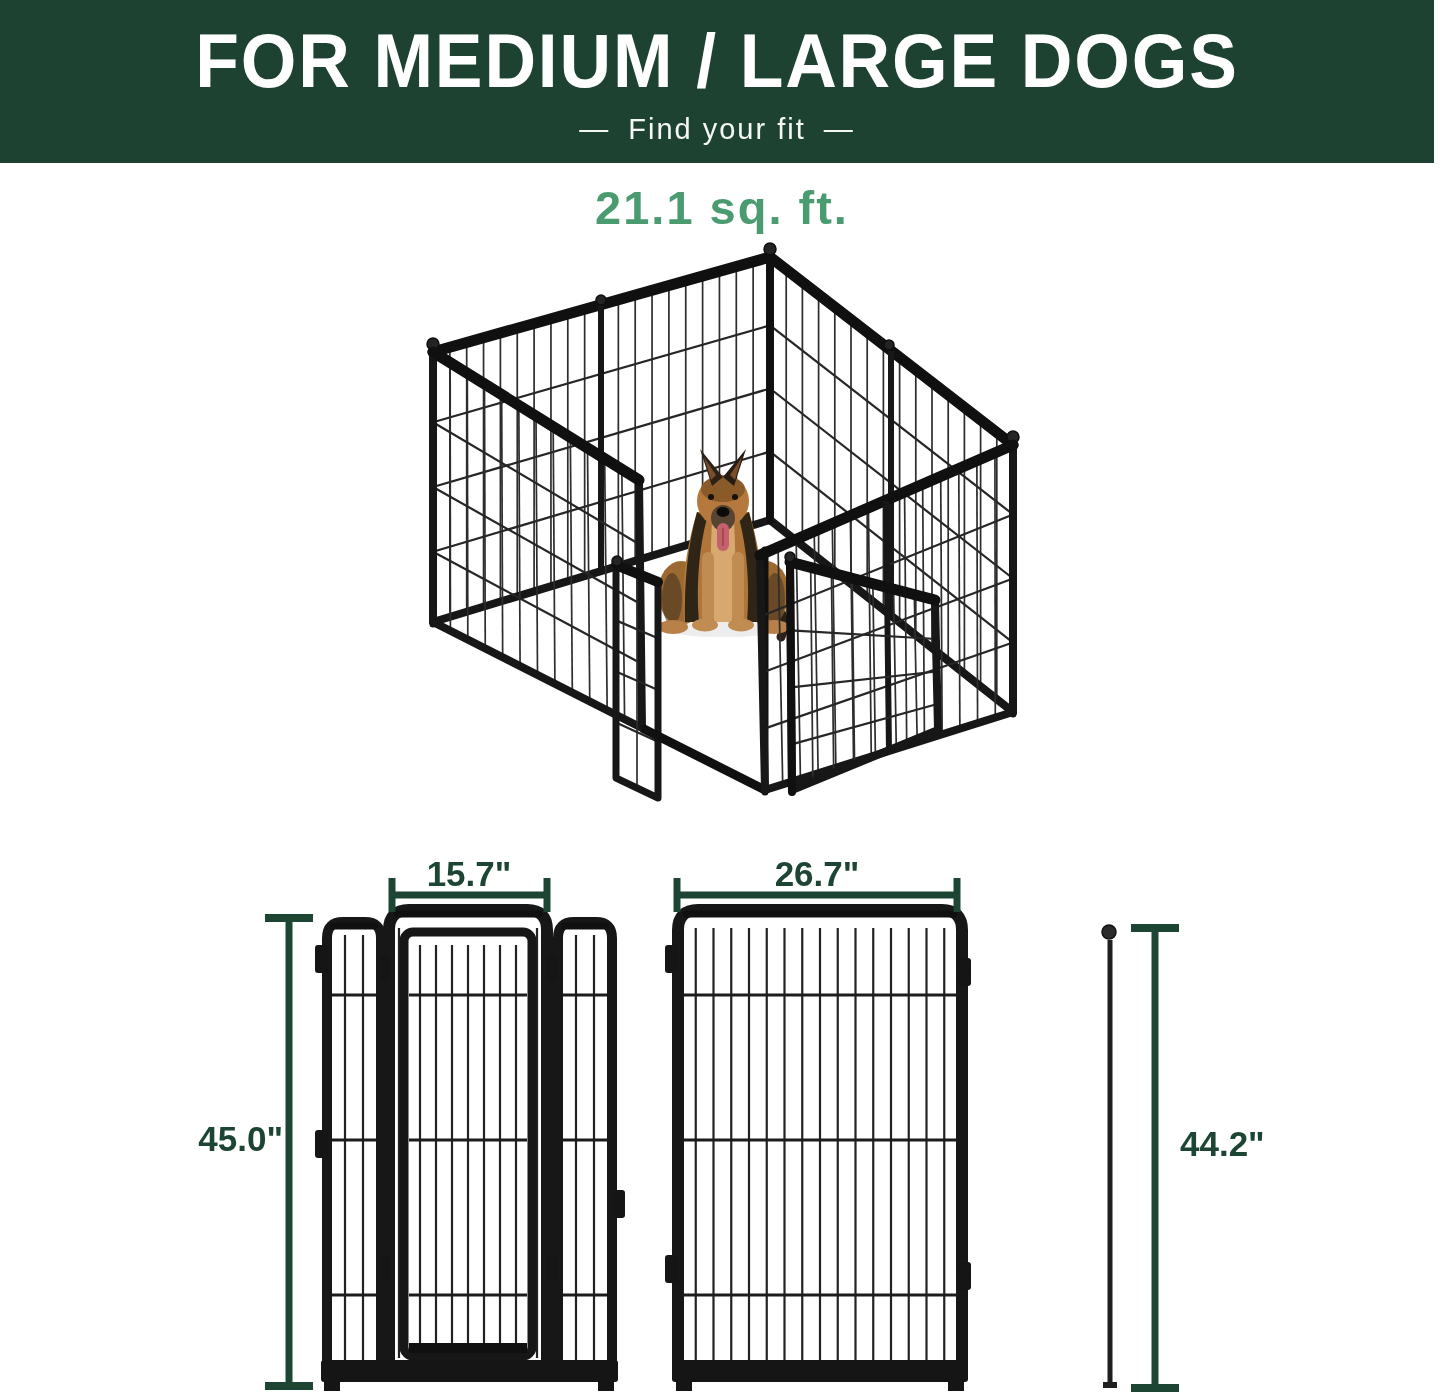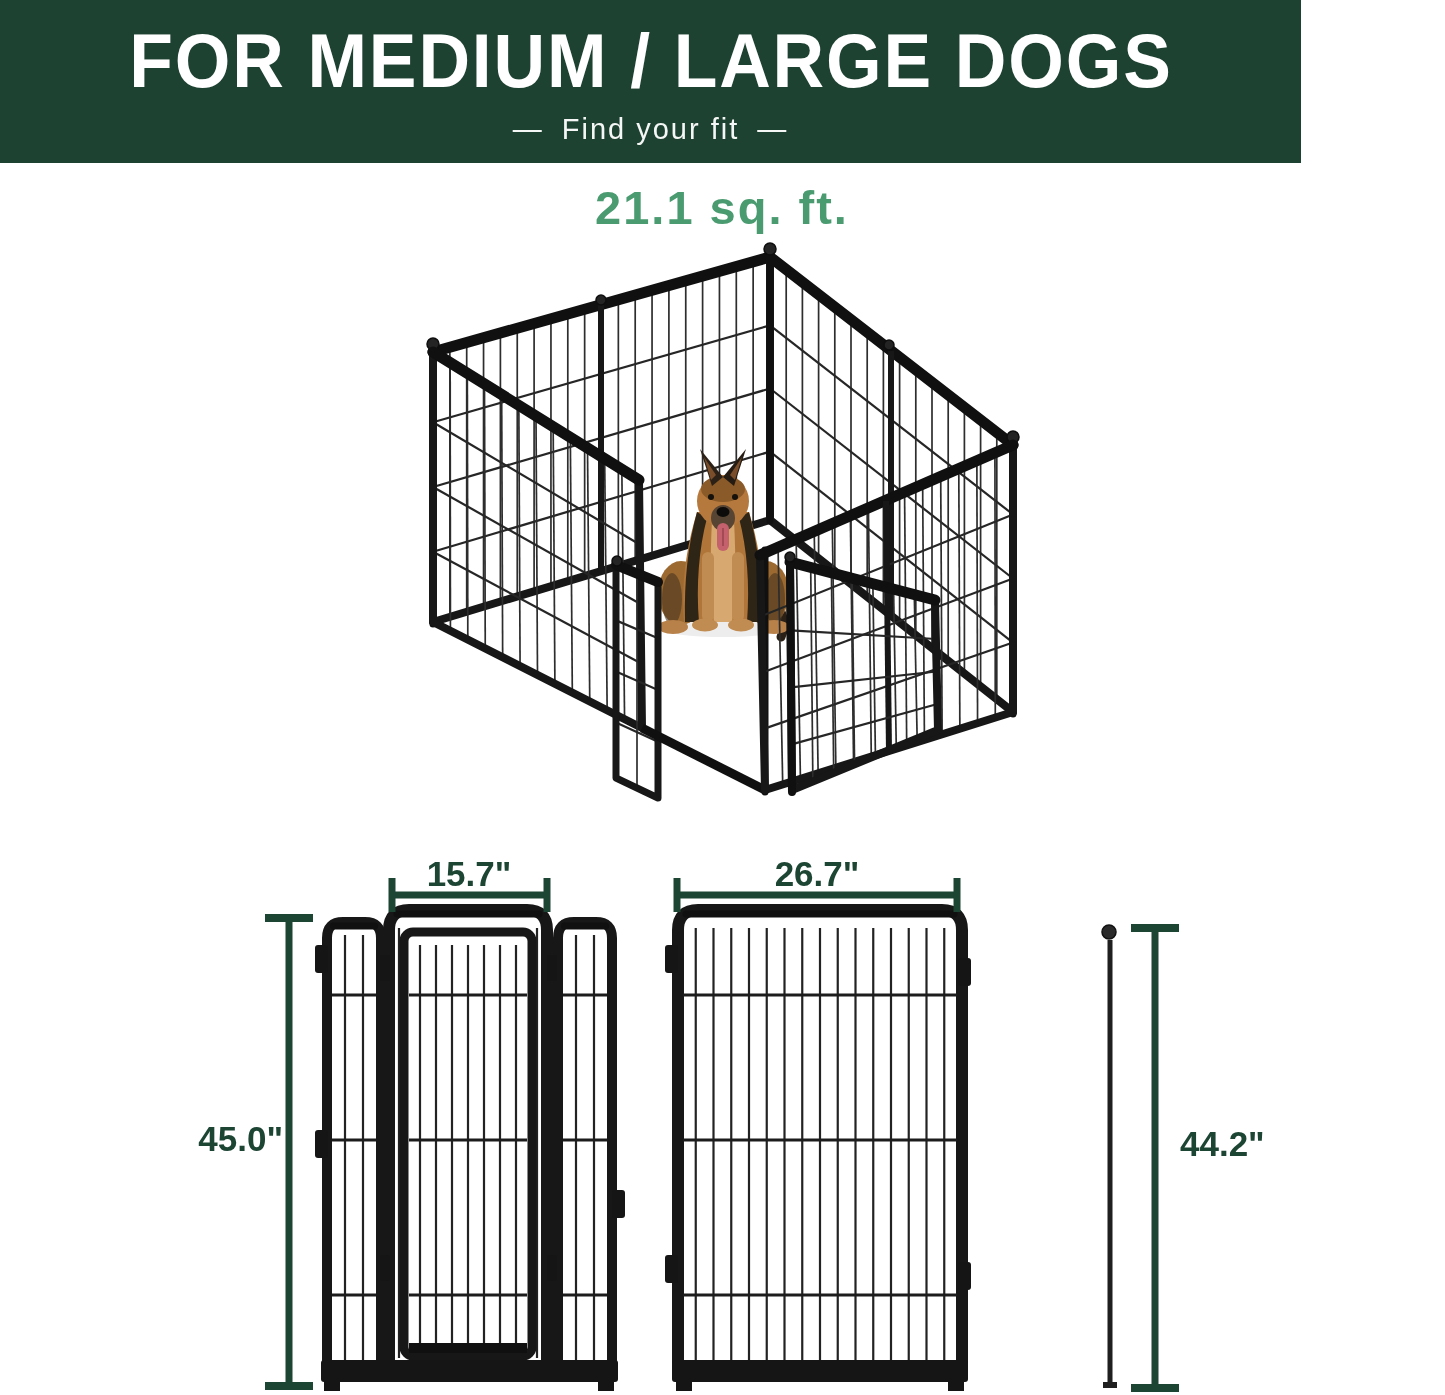--- a/index.html
+++ b/index.html
@@ -1,18 +1,18 @@
 <!DOCTYPE html>
 <html><head>
 <meta charset="utf-8">
 <style>
   html,body{margin:0;padding:0;background:#ffffff;}
   .page{position:relative;width:1445px;height:1395px;background:#ffffff;overflow:hidden;
         font-family:"Liberation Sans",sans-serif;}
-  .banner{position:absolute;top:0;left:0;width:1301px;height:163px;background:#1E4232;
+  .banner{position:absolute;top:0;left:0;width:1434px;height:163px;background:#1E4232;
           display:flex;flex-direction:column;align-items:center;justify-content:center;}
   .banner h1{margin:0;color:#ffffff;font-size:76px;font-weight:bold;letter-spacing:2px;
              transform:scaleX(.94);white-space:nowrap;}
   .subtitle{margin-top:9px;color:#f4f7f5;font-size:29px;font-weight:400;letter-spacing:2px;
             display:flex;align-items:center;gap:18px;}
   .subtitle .dash{font-weight:400;}
   svg#scene{position:absolute;top:0;left:0;}
   .sqft{font-family:"Liberation Sans",sans-serif;font-size:47px;font-weight:bold;
         fill:#4A9B70;letter-spacing:2px;}
   .dim{font-family:"Liberation Sans",sans-serif;font-size:35px;font-weight:bold;fill:#1D4534;}

